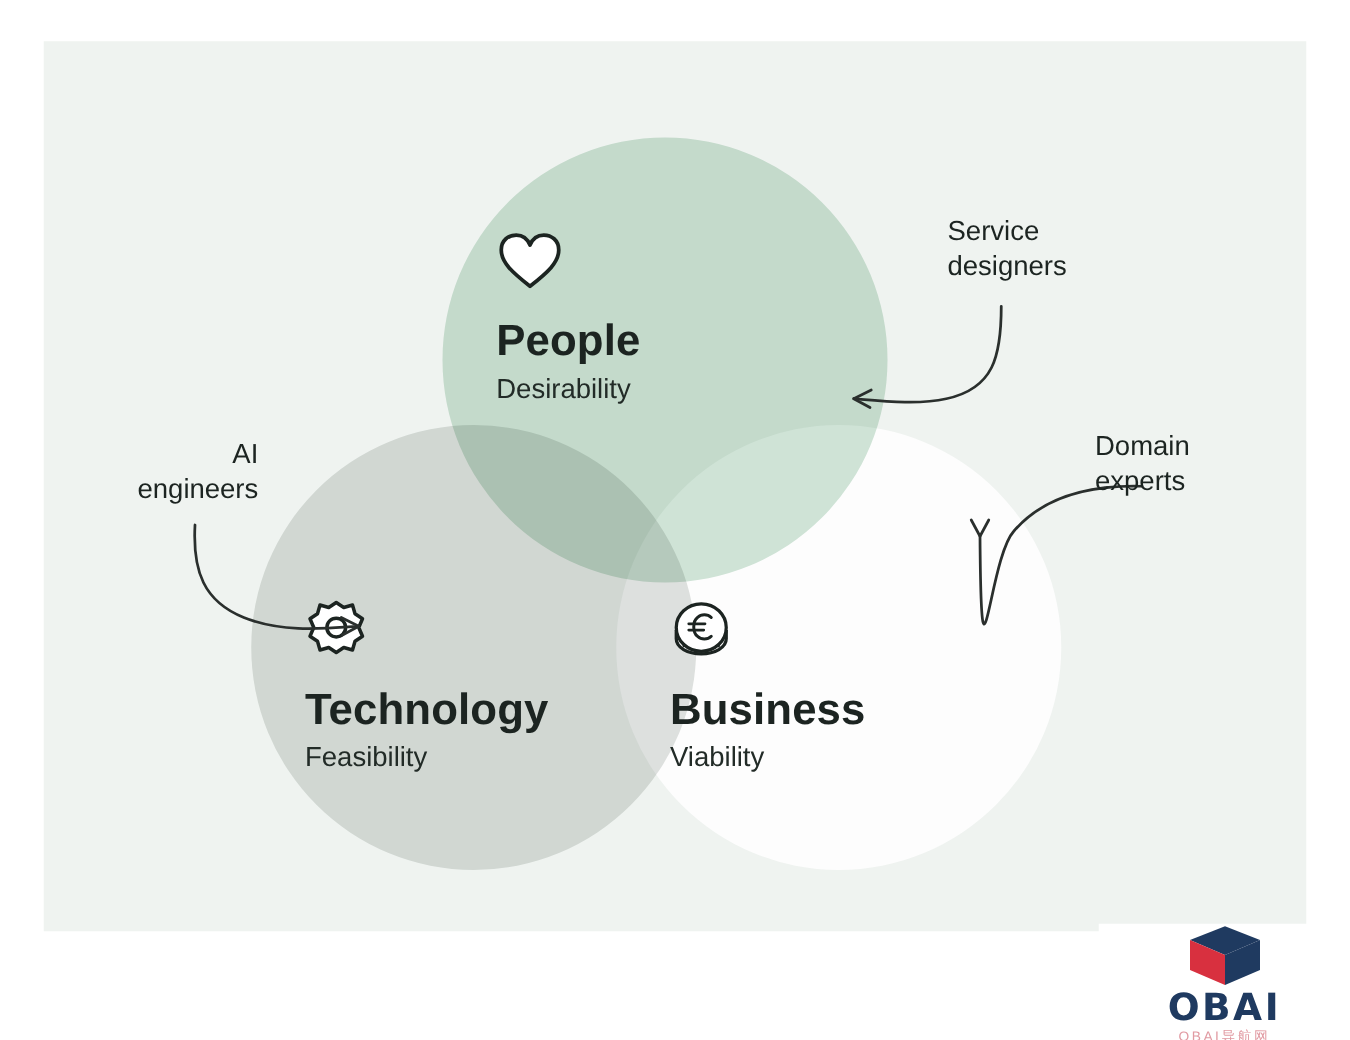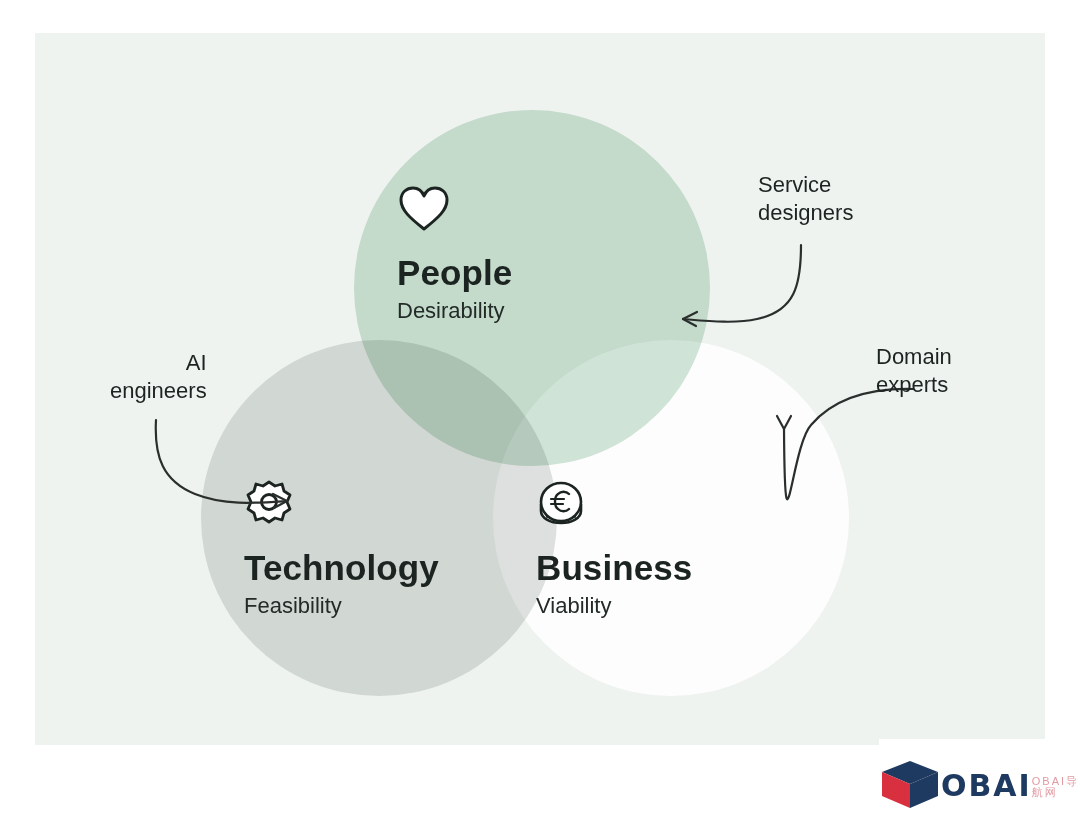--- a/index.html
+++ b/index.html
@@ -114,23 +114,23 @@
   
   #watermark {
     position: absolute;
     left: 879px;
     top: 739px;
     width: 201px;
     height: 93px;
     background: #ffffff;
     z-index: 30;
     display: flex;
-    flex-direction: row;
+    flex-direction: column;
     align-items: center;
-    justify-content: center;
+    justify-content: flex-start;
   }
   #watermark .wm-cube { line-height: 0; margin-bottom: 1px; }
   #watermark .wm-word {
     font-size: 30px;
     font-weight: 700;
     color: #1f3a60;
     letter-spacing: 2px;
     line-height: 1;
     font-family: "DejaVu Sans", sans-serif;
   }

